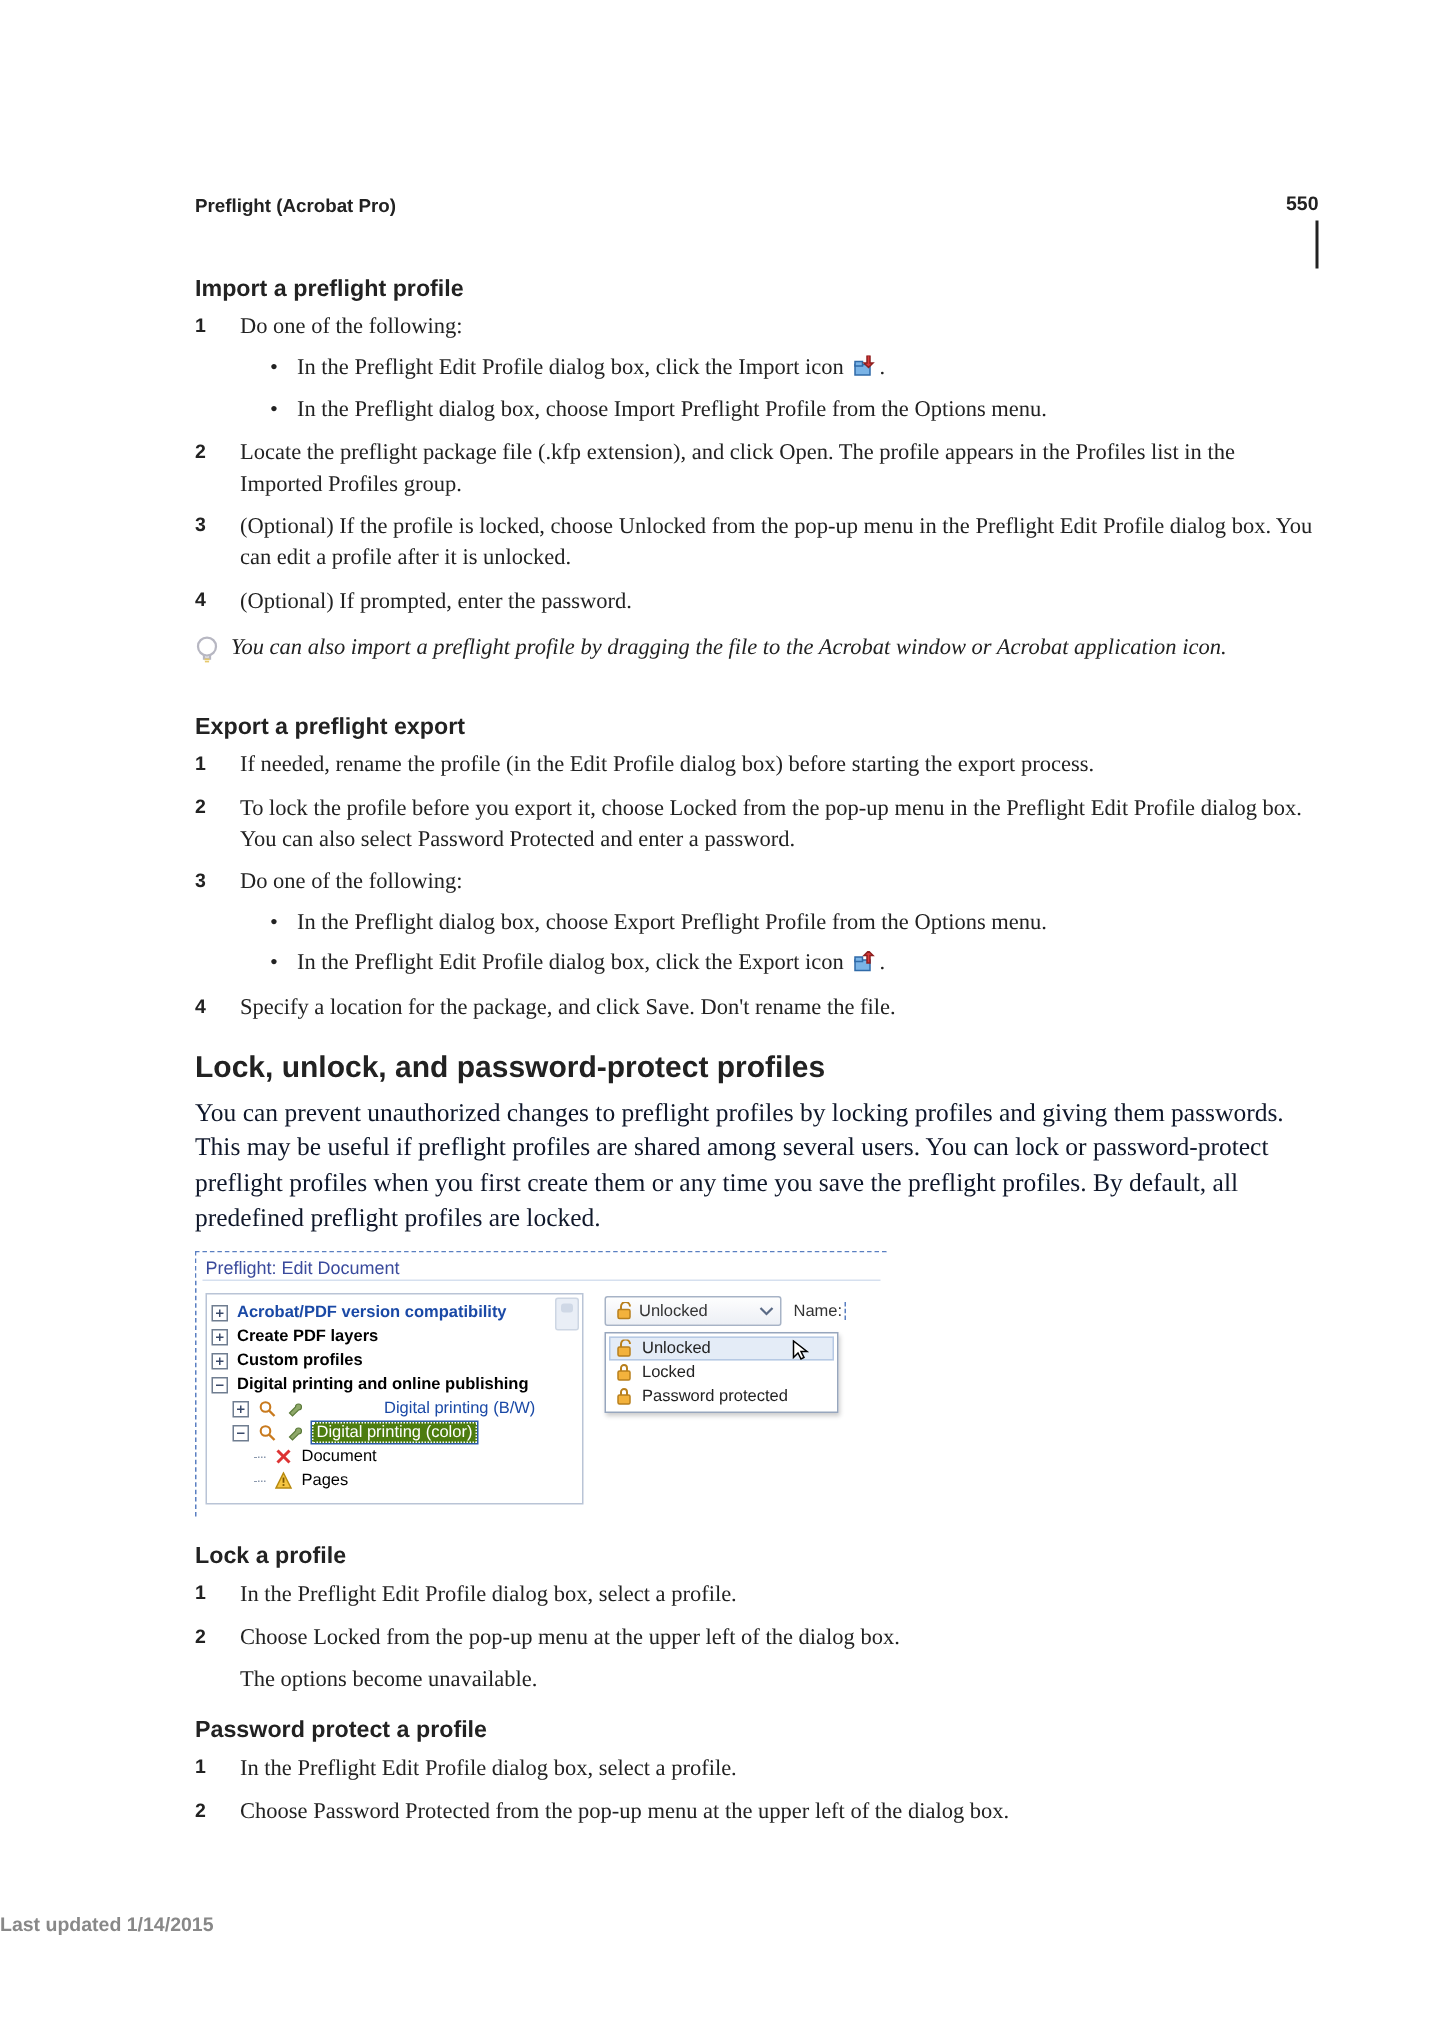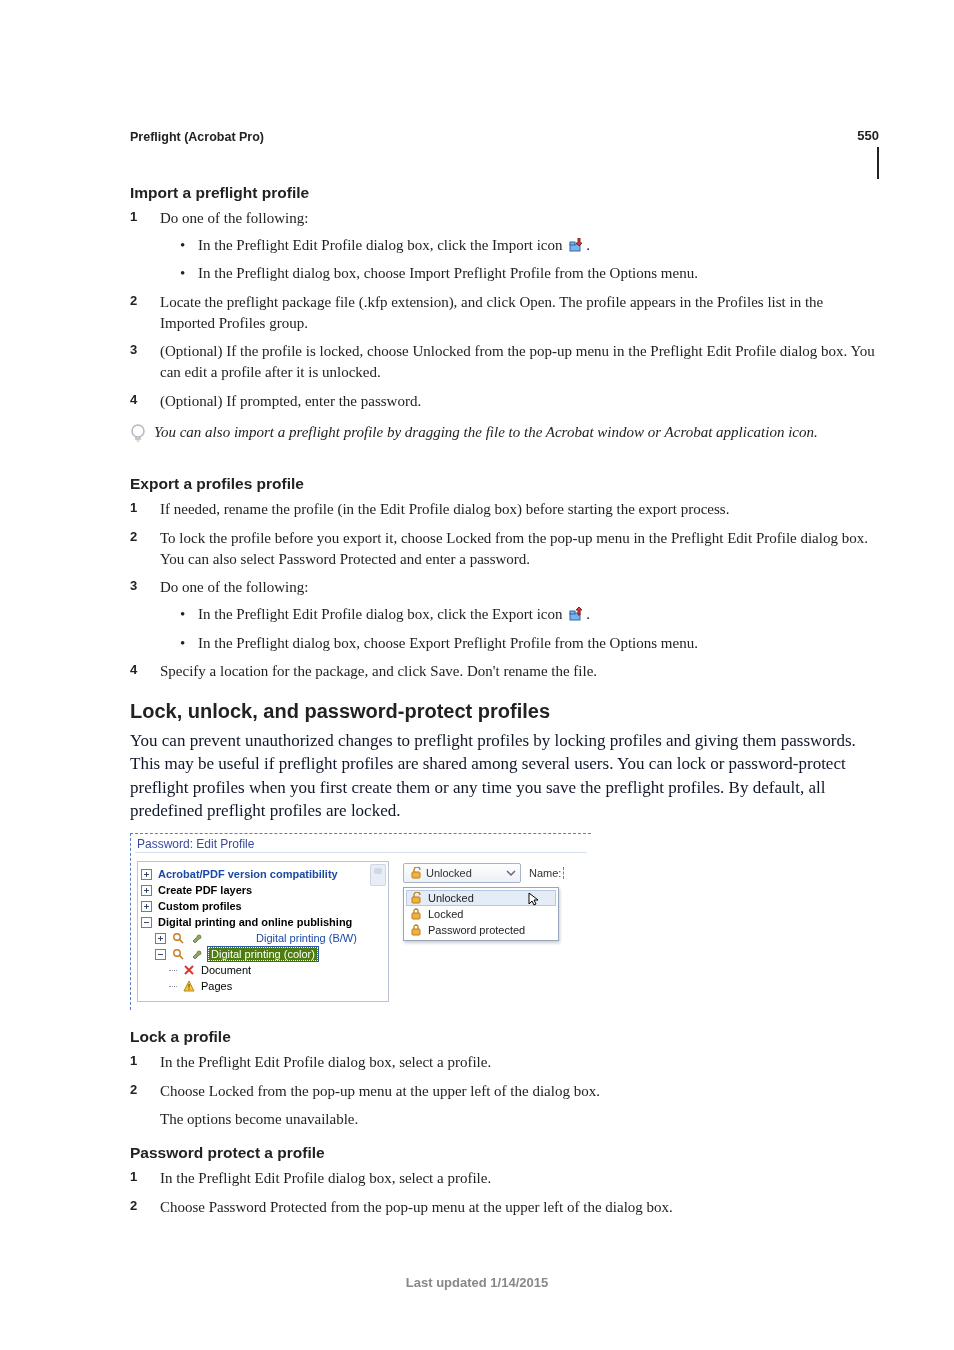--- a/index.html
+++ b/index.html
@@ -133,21 +133,21 @@
     margin: 0 2px;
   }
   .figure {
     margin: 10px 0 18px 0;
   }
   .footer {
     position: absolute;
     bottom: 60px;
     left: 0;
     right: 0;
-    text-align: center;
+    text-align: left;
     font-family: "Myriad Pro", "Segoe UI", Arial, sans-serif;
     font-weight: 700;
     font-size: 13px;
     color: #888;
   }
   .after-list {
     margin-left: 30px;
     margin-top: 4px;
     margin-bottom: 8px;
     font-size: 15px;
@@ -355,49 +355,49 @@
       <svg width="16" height="20" viewBox="0 0 16 20">
         <circle cx="8" cy="7" r="6" fill="none" stroke="#b7b7c2" stroke-width="1.5"></circle>
         <path d="M6 12 L6 15 L10 15 L10 12" fill="none" stroke="#b7b7c2" stroke-width="1.5"></path>
         <rect x="6.3" y="15" width="3.4" height="1.2" fill="#e6c96d"></rect>
         <rect x="6.6" y="16.6" width="2.8" height="1.0" fill="#e6c96d"></rect>
       </svg>
     </span>
     <span class="tip-text">You can also import a preflight profile by dragging the file to the Acrobat window or Acrobat application icon.</span>
   </div>
 
-  <h3 class="doc-h3" style="margin-top:26px">Export a profiles profile</h3>
+  <h3 class="doc-h3" style="margin-top:26px">Export a preflight export</h3>
   <ol class="numlist">
     <li>If needed, rename the profile (in the Edit Profile dialog box) before starting the export process.</li>
     <li>To lock the profile before you export it, choose Locked from the pop-up menu in the Preflight Edit Profile dialog box. You can also select Password Protected and enter a password.</li>
     <li>
       <span>Do one of the following:</span>
       <ul class="bullets">
+        <li>In the Preflight dialog box, choose Export Preflight Profile from the Options menu.</li>
         <li>
           <span>In the Preflight Edit Profile dialog box, click the Export icon </span>
           <span class="inline-icon">
             <svg width="16" height="14" viewBox="0 0 16 14">
               <rect x="2" y="6" width="10" height="7" fill="#7ab3e6" stroke="#2f6aa8"></rect>
               <rect x="2" y="4" width="5" height="3" fill="#7ab3e6" stroke="#2f6aa8"></rect>
               <path d="M10 8 L10 3 L8 3 L11 0 L14 3 L12 3 L12 8 Z" fill="#d93a3a" stroke="#8e1f1f"></path>
             </svg>
           </span>.
         </li>
-        <li>In the Preflight dialog box, choose Export Preflight Profile from the Options menu.</li>
       </ul>
     </li>
     <li>Specify a location for the package, and click Save. Don't rename the file.</li>
   </ol>
 
   <h2 class="doc-h2">Lock, unlock, and password-protect profiles</h2>
   <p class="body-p">You can prevent unauthorized changes to preflight profiles by locking profiles and giving them passwords. This may be useful if preflight profiles are shared among several users. You can lock or password-protect preflight profiles when you first create them or any time you save the preflight profiles. By default, all predefined preflight profiles are locked.</p>
 
   <div class="figure">
     <div class="dlg">
-      <div class="dlg-title">Password: Edit Profile</div>
+      <div class="dlg-title">Preflight: Edit Document</div>
       <div class="dlg-sep"></div>
       <div class="dlg-body">
         <div class="tree-pane">
           <div class="scroll-stub"></div>
 
           <div class="tnode">
               <span class="tbox tplus"></span>
               <span class="tlabel tblue">Acrobat/PDF version compatibility</span>
             </div>
           <div class="tnode">

